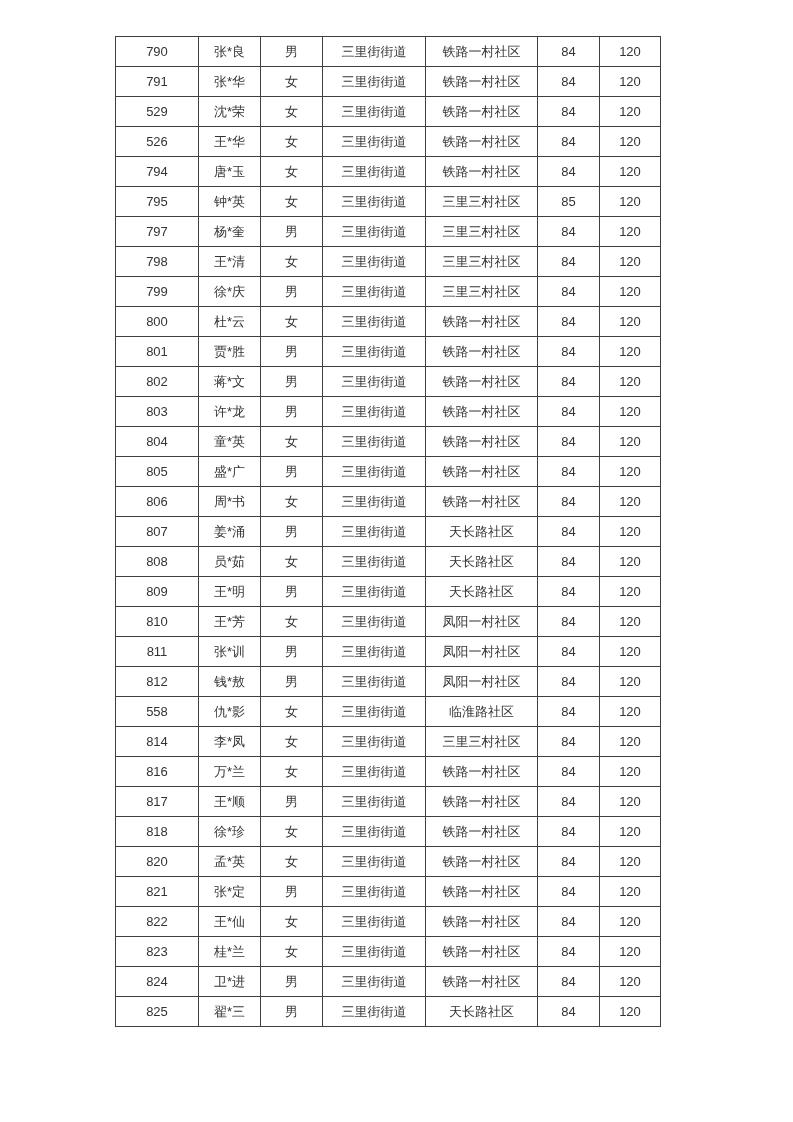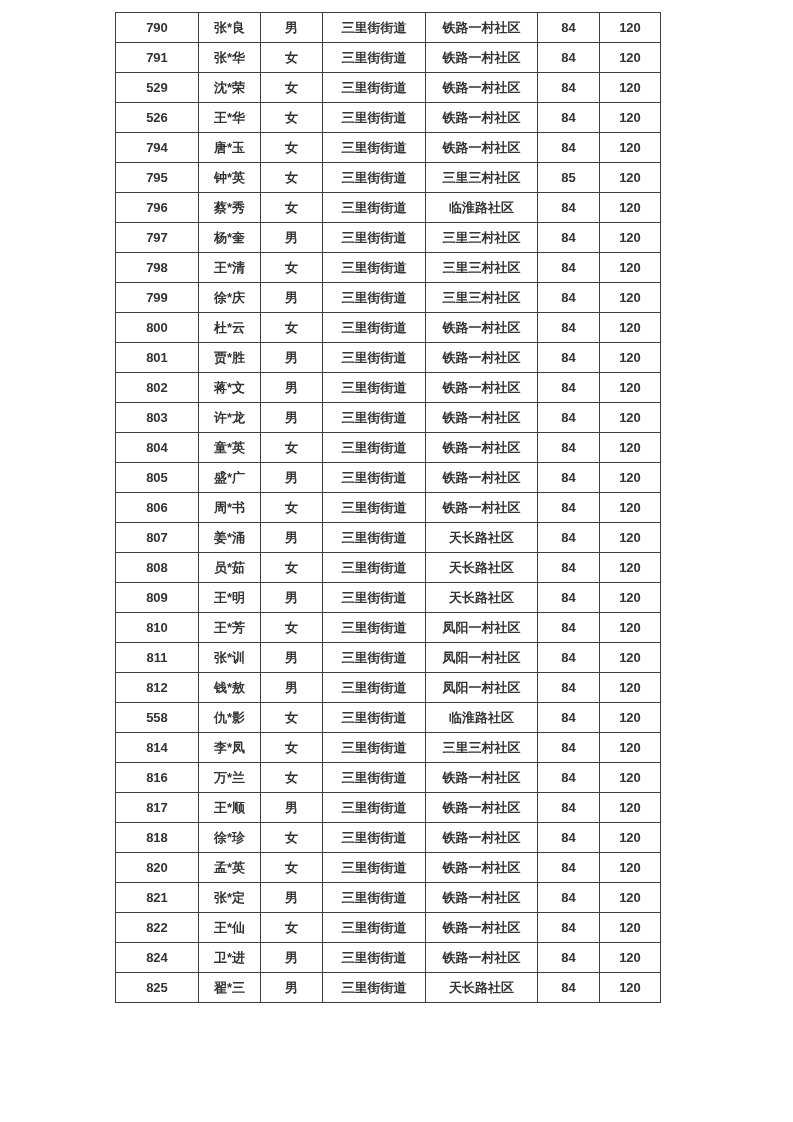--- a/index.html
+++ b/index.html
@@ -16,25 +16,24 @@
   .page {
     position: absolute;
     left: 0; top: 0;
     width: 793px; height: 1122px;
     background: #ffffff;
     overflow: hidden;
   }
   table.roster {
     position: absolute;
     left: 115px;
-    top: 12px;
+    top: 36px;
     border-collapse: collapse;
     table-layout: fixed;
     width: 545px;
-    font-weight: bold;
   }
   table.roster td {
     border: 1px solid #3f3f3f;
     height: 29px;
     padding: 0;
     text-align: center;
     vertical-align: middle;
     font-size: 13px;
     color: #333333;
     white-space: nowrap;
@@ -105,29 +104,20 @@
         <tr>
           <td>795</td>
           <td>钟*英</td>
           <td>女</td>
           <td>三里街街道</td>
           <td>三里三村社区</td>
           <td>85</td>
           <td>120</td>
         </tr>
         <tr>
-          <td>796</td>
-          <td>蔡*秀</td>
-          <td>女</td>
-          <td>三里街街道</td>
-          <td>临淮路社区</td>
-          <td>84</td>
-          <td>120</td>
-        </tr>
-        <tr>
           <td>797</td>
           <td>杨*奎</td>
           <td>男</td>
           <td>三里街街道</td>
           <td>三里三村社区</td>
           <td>84</td>
           <td>120</td>
         </tr>
         <tr>
           <td>798</td>
@@ -323,20 +313,29 @@
           <td>张*定</td>
           <td>男</td>
           <td>三里街街道</td>
           <td>铁路一村社区</td>
           <td>84</td>
           <td>120</td>
         </tr>
         <tr>
           <td>822</td>
           <td>王*仙</td>
+          <td>女</td>
+          <td>三里街街道</td>
+          <td>铁路一村社区</td>
+          <td>84</td>
+          <td>120</td>
+        </tr>
+        <tr>
+          <td>823</td>
+          <td>桂*兰</td>
           <td>女</td>
           <td>三里街街道</td>
           <td>铁路一村社区</td>
           <td>84</td>
           <td>120</td>
         </tr>
         <tr>
           <td>824</td>
           <td>卫*进</td>
           <td>男</td>

